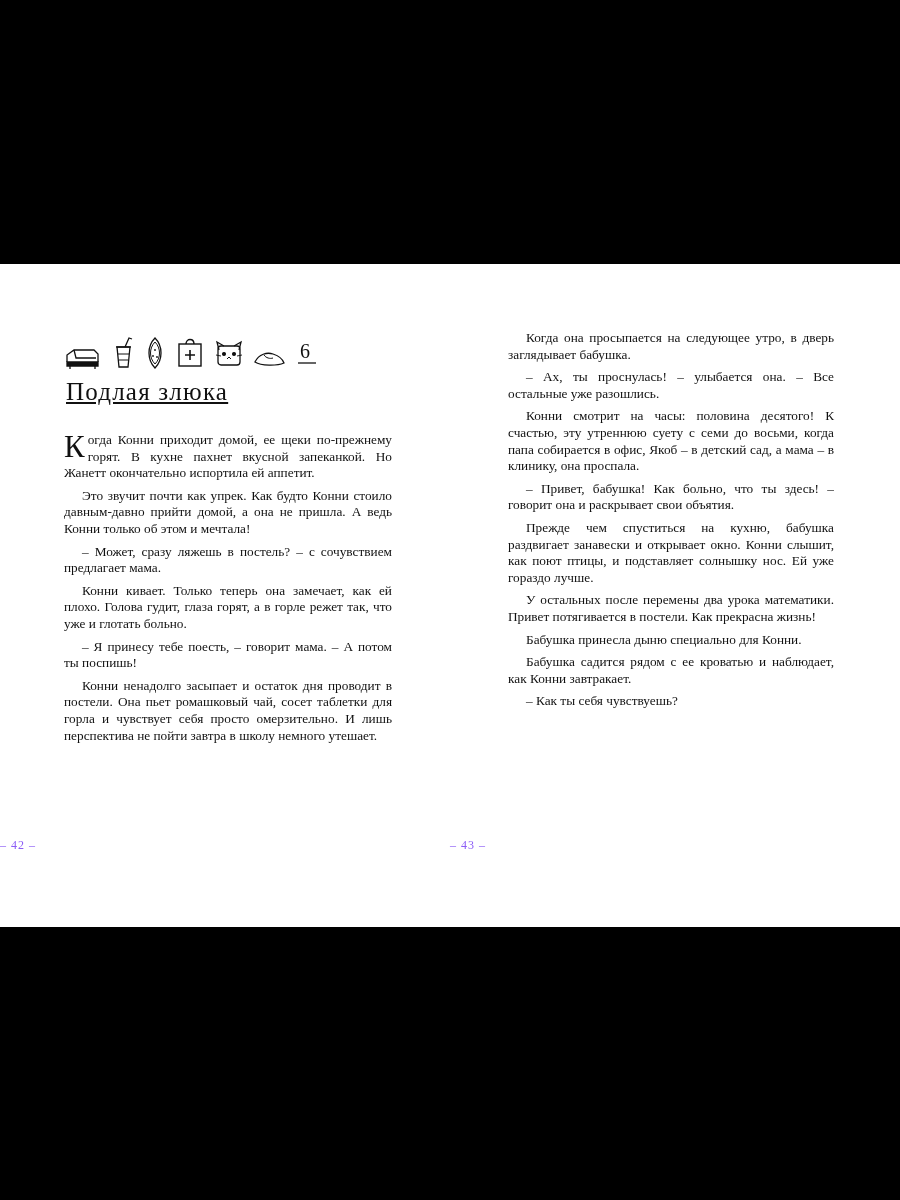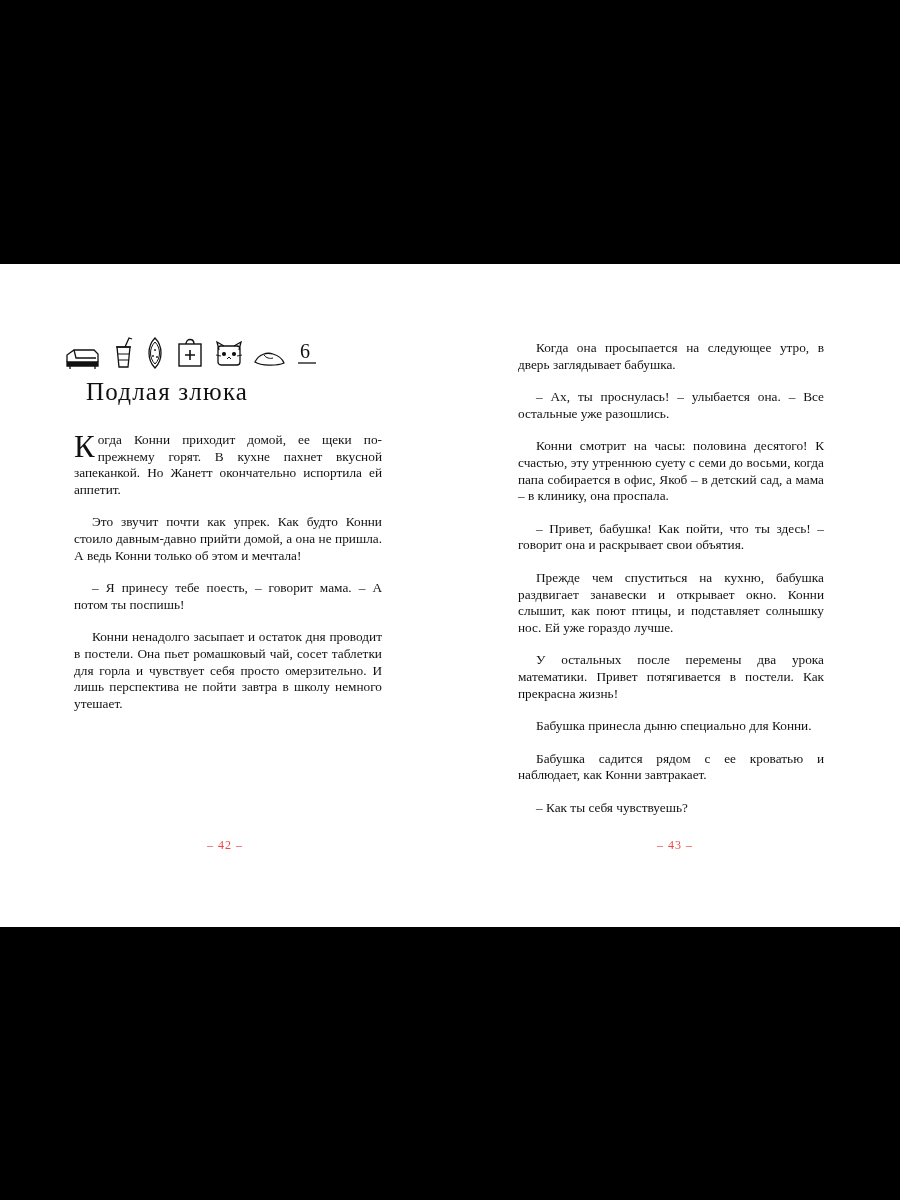--- a/index.html
+++ b/index.html
@@ -54,52 +54,53 @@
     padding-left: 6px;
   }
   .deco-icon {
     display: block;
   }
   .chapter-title {
     font-family: "Liberation Serif", serif;
     font-size: 25px;
     font-weight: normal;
     letter-spacing: 1.2px;
-    margin: 4px 0 26px 28px;
+    margin: 4px 0 26px 8px;
     color: #111111;
+    text-decoration: underline;
   }
   p.body-text {
     font-size: 13.3px;
     line-height: 16.6px;
     text-align: justify;
     text-indent: 18px;
-    margin: 16px;
+    margin: 6px;
     color: #111111;
     hyphens: manual;
   }
   p.body-text.first {
     text-indent: 0;
   }
   .dropcap {
     float: left;
     font-size: 31px;
     line-height: 26px;
     padding: 2px 2px 0 0;
     margin-right: 1px;
     font-family: "Liberation Serif", serif;
     color: #111111;
   }
   .folio {
     position: absolute;
     bottom: 74px;
     width: 100%;
     left: 0;
-    text-align: center;
+    text-align: left;
     font-size: 12px;
-    color: #ef4444;
+    color: #8b5cf6;
     letter-spacing: 1px;
   }
   .folio-inner {
     display: inline-block;
   }
 </style>
 </head>
 <body>
 
 <div class="page-frame">
@@ -170,31 +171,33 @@
             <text x="4" y="22" font-family="Liberation Serif, serif" font-size="20" fill="#111" stroke="none">6</text>
             <path d="M2 27 L20 27"></path>
           </g>
         </svg>
       </div>
 
       <h1 class="chapter-title">Подлая злюка</h1>
 
       <p class="body-text first"><span class="dropcap">К</span><span>огда Конни приходит домой, ее щеки по-прежнему горят. В кухне пахнет вкусной запеканкой. Но Жанетт окончательно испортила ей аппетит.</span></p>
       <p class="body-text">Это звучит почти как упрек. Как будто Конни стоило давным-давно прийти домой, а она не пришла. А ведь Конни только об этом и мечтала!</p>
+      <p class="body-text">– Может, сразу ляжешь в постель? – с сочувствием предлагает мама.</p>
+      <p class="body-text">Конни кивает. Только теперь она замечает, как ей плохо. Голова гудит, глаза горят, а в горле режет так, что уже и глотать больно.</p>
       <p class="body-text">– Я принесу тебе поесть, – говорит мама. – А потом ты поспишь!</p>
       <p class="body-text">Конни ненадолго засыпает и остаток дня проводит в постели. Она пьет ромашковый чай, сосет таблетки для горла и чувствует себя просто омерзительно. И лишь перспектива не пойти завтра в школу немного утешает.</p>
 
       <div class="folio"><span class="folio-inner">– 42 –</span></div>
     </div>
 
     <div class="page page-right">
       <p class="body-text">Когда она просыпается на следующее утро, в дверь заглядывает бабушка.</p>
       <p class="body-text">– Ах, ты проснулась! – улыбается она. – Все остальные уже разошлись.</p>
       <p class="body-text">Конни смотрит на часы: половина десятого! К счастью, эту утреннюю суету с семи до восьми, когда папа собирается в офис, Якоб – в детский сад, а мама – в клинику, она проспала.</p>
-      <p class="body-text">– Привет, бабушка! Как пойти, что ты здесь! – говорит она и раскрывает свои объятия.</p>
+      <p class="body-text">– Привет, бабушка! Как больно, что ты здесь! – говорит она и раскрывает свои объятия.</p>
       <p class="body-text">Прежде чем спуститься на кухню, бабушка раздвигает занавески и открывает окно. Конни слышит, как поют птицы, и подставляет солнышку нос. Ей уже гораздо лучше.</p>
       <p class="body-text">У остальных после перемены два урока математики. Привет потягивается в постели. Как прекрасна жизнь!</p>
       <p class="body-text">Бабушка принесла дыню специально для Конни.</p>
       <p class="body-text">Бабушка садится рядом с ее кроватью и наблюдает, как Конни завтракает.</p>
       <p class="body-text">– Как ты себя чувствуешь?</p>
 
       <div class="folio"><span class="folio-inner">– 43 –</span></div>
     </div>
 
   </div>

